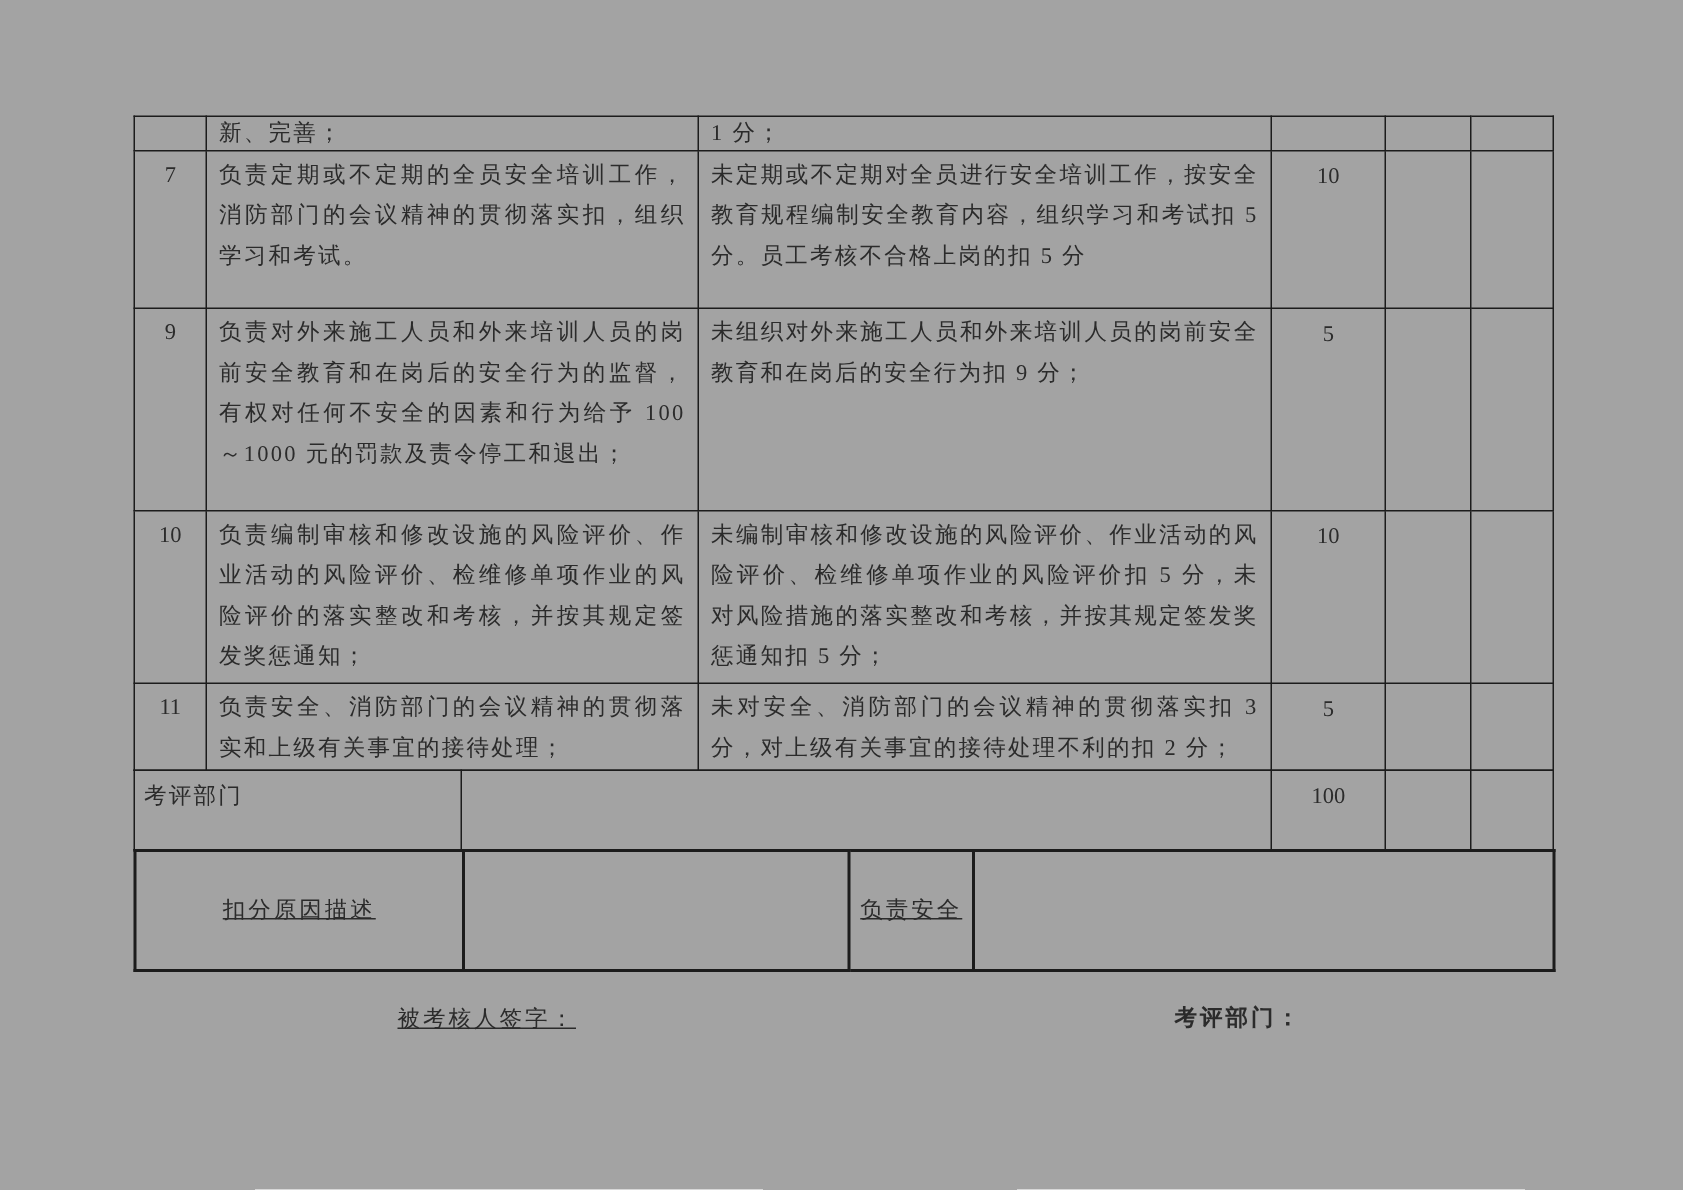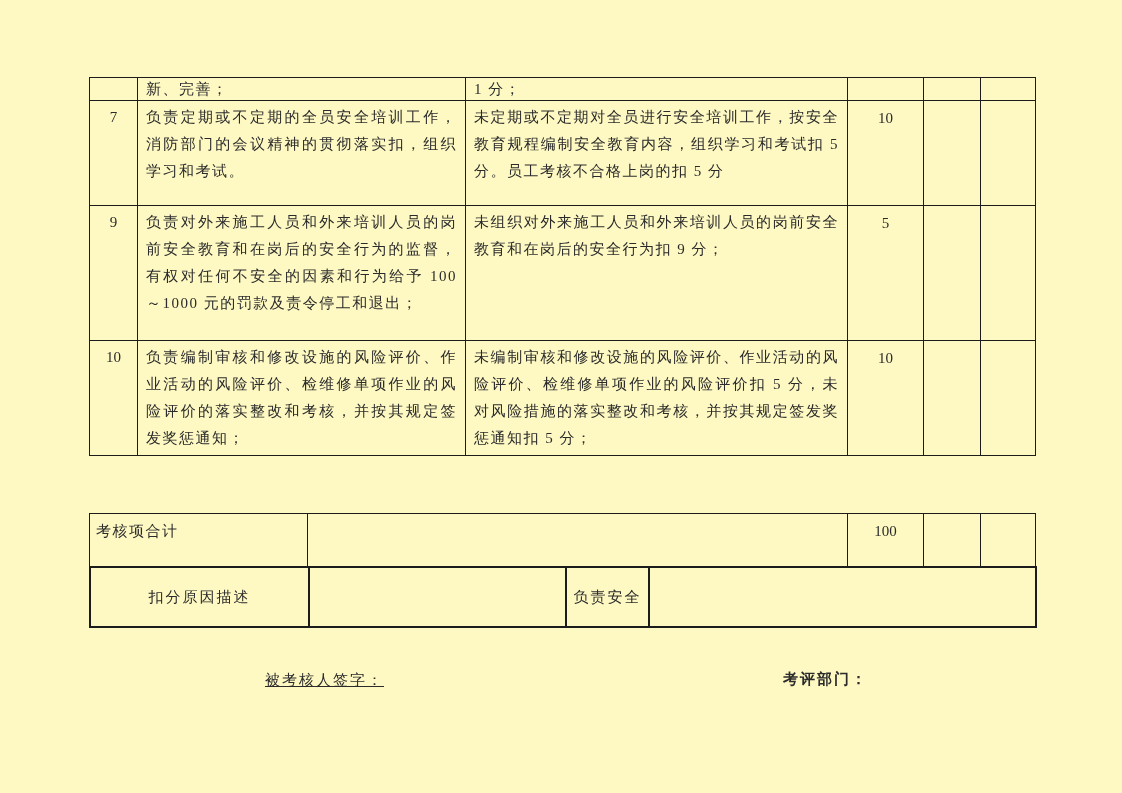--- a/index.html
+++ b/index.html
@@ -1,21 +1,21 @@
 <!DOCTYPE html>
 <html><head>
 <meta charset="utf-8">
 <style>
   * { margin: 0; padding: 0; box-sizing: border-box; }
   html, body { background: #ffffff; }
   .page {
     position: relative;
     width: 1122px;
     height: 793px;
-    background: #fef9c3;
+    background: #a3a3a3;
     font-family: "Liberation Serif", "DejaVu Serif", serif;
     color: #2b2b2b;
     overflow: hidden;
   }
   table {
     border-collapse: collapse;
     table-layout: fixed;
     position: absolute;
   }
   td {
@@ -49,21 +49,21 @@
   tr.row-9  { height: 135px; }
   tr.row-10 { height: 115px; }
   tr.row-11 { height: 58px; }
   tr.cont-row { height: 23px; }
   
   .total-table { left: 89px; top: 513px; width: 946px; }
   .total-table tr { height: 53px; }
   .total-table .total-label-cell { padding: 4px 6px 0 6px; }
   
   .footer-table { left: 89px; top: 566px; width: 946px; }
-  .footer-table tr { height: 60px; }
+  .footer-table tr { height: 80px; text-decoration: underline; }
   .footer-table td {
     border: 2px solid #1c1c1c;
     vertical-align: middle;
     text-align: center;
     letter-spacing: 2px;
     padding: 0 4px;
   }
   
   .signature {
     position: absolute;
@@ -115,34 +115,42 @@
         <td></td>
       </tr>
       <tr class="row-10">
         <td class="num-cell">10</td>
         <td class="duty-cell">负责编制审核和修改设施的风险评价、作业活动的风险评价、检维修单项作业的风险评价的落实整改和考核，并按其规定签发奖惩通知；</td>
         <td class="criteria-cell">未编制审核和修改设施的风险评价、作业活动的风险评价、检维修单项作业的风险评价扣 5 分，未对风险措施的落实整改和考核，并按其规定签发奖惩通知扣 5 分；</td>
         <td class="score-cell">10</td>
         <td></td>
         <td></td>
       </tr>
+      <tr class="row-11">
+        <td class="num-cell">11</td>
+        <td class="duty-cell">负责安全、消防部门的会议精神的贯彻落实和上级有关事宜的接待处理；</td>
+        <td class="criteria-cell">未对安全、消防部门的会议精神的贯彻落实扣 3 分，对上级有关事宜的接待处理不利的扣 2 分；</td>
+        <td class="score-cell">5</td>
+        <td></td>
+        <td></td>
+      </tr>
     </tbody>
   </table>
 
   <table class="total-table">
     <colgroup>
       <col style="width:218px">
         <col style="width:540px">
       <col style="width:76px">
         <col style="width:57px">
         <col style="width:55px">
     </colgroup>
     <tbody>
       <tr>
-        <td class="total-label-cell">考核项合计</td>
+        <td class="total-label-cell">考评部门</td>
         <td></td>
         <td class="score-cell">100</td>
         <td></td>
         <td></td>
       </tr>
     </tbody>
   </table>
 
   <table class="footer-table">
     <colgroup>

